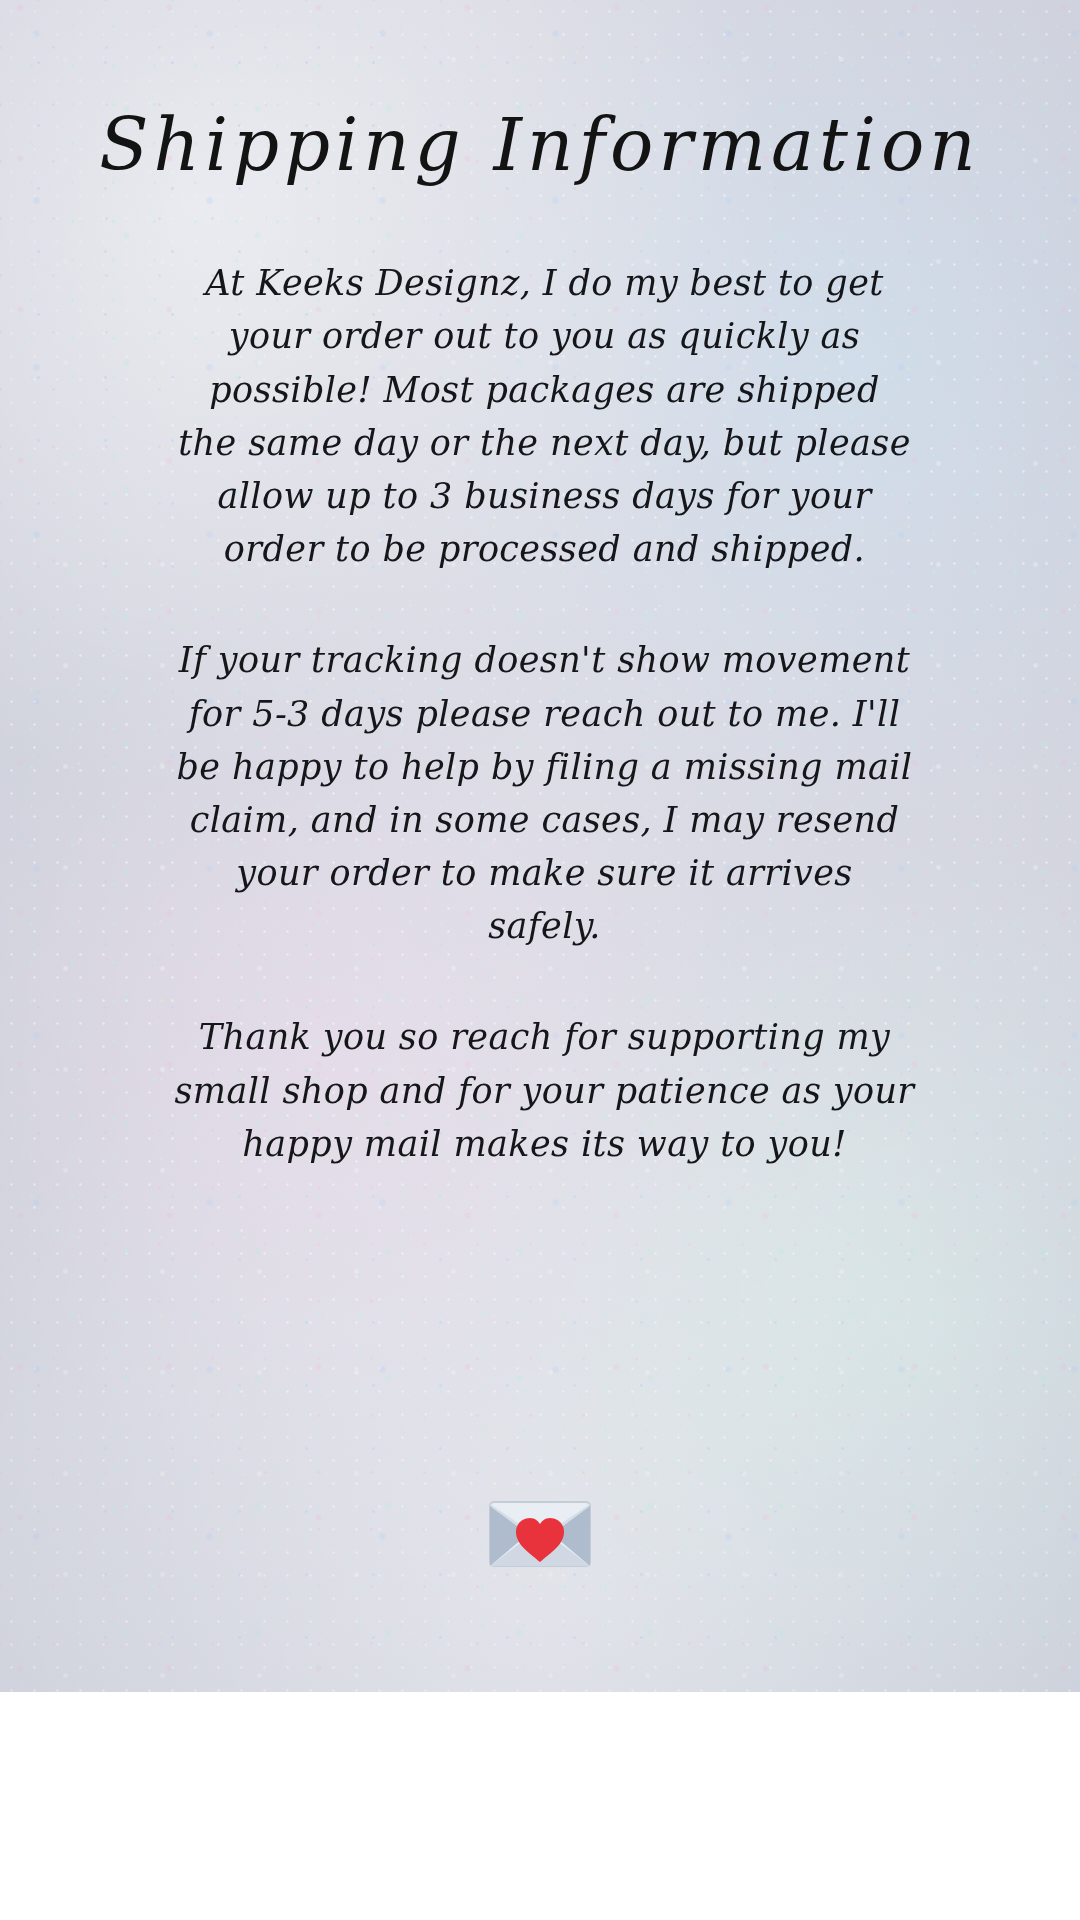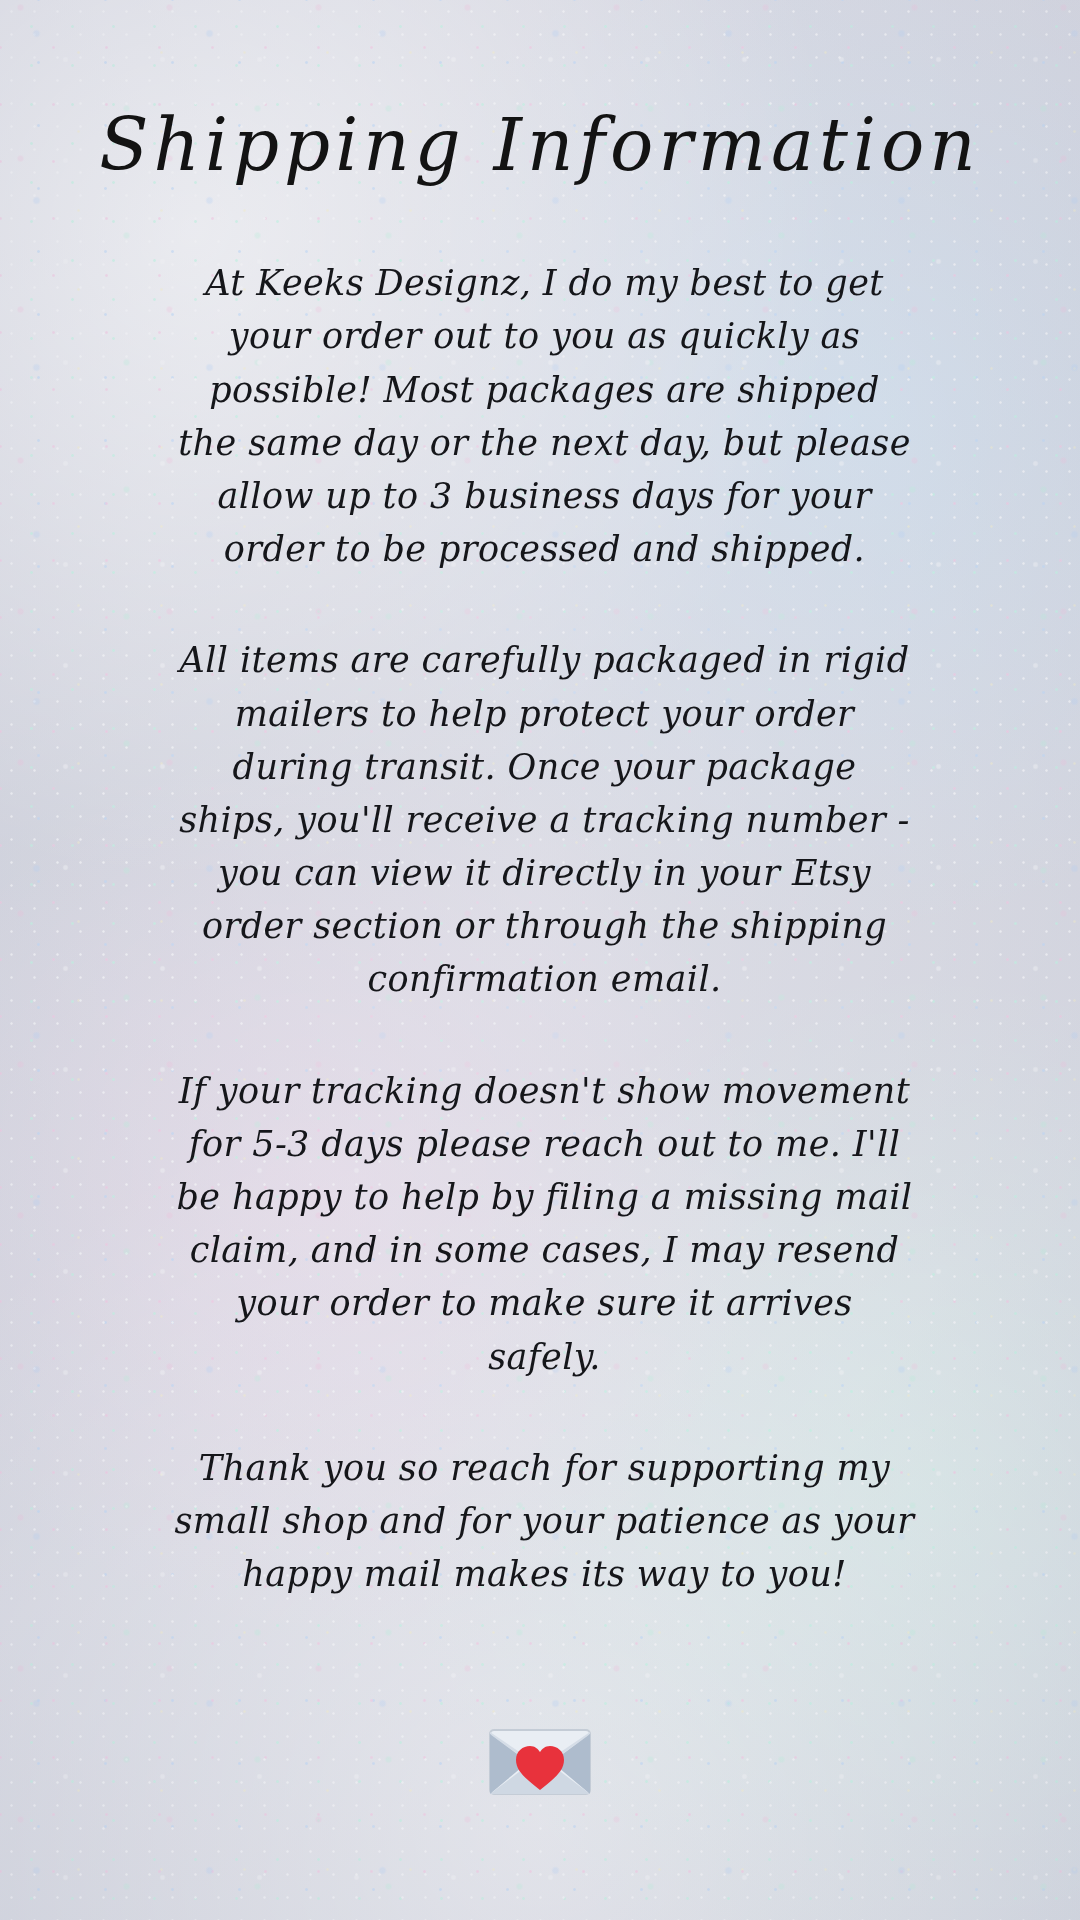--- a/index.html
+++ b/index.html
@@ -9,21 +9,21 @@
   body {
     width: 1080px;
     height: 1920px;
     overflow: hidden;
     font-family: "DejaVu Serif", serif;
   }
 
   .page {
     position: relative;
     width: 1080px;
-    height: 1920px;
+    height: 1692px;
     background-color: #d9d9e0;
     overflow: hidden;
   }
 
   
   .bg-base {
     position: absolute;
     inset: 0;
     background:
       radial-gradient(circle at 18% 12%, rgba(255,255,255,0.85) 0%, rgba(255,255,255,0) 34%),
@@ -126,21 +126,20 @@
   <div class="bg-base"></div>
   <div class="bg-speckle"></div>
   <div class="bg-speckle2"></div>
   <div class="bg-veil"></div>
 
   <div class="content">
 
     <h1 class="title">Shipping Information</h1>
 
     <p class="para p1">At Keeks Designz, I do my best to get your order out to you as quickly as possible! Most packages are shipped the same day or the next day, but please allow up to 3 business days for your order to be processed and shipped.</p>
-    <p class="para p2">All items are carefully packaged in rigid mailers to help protect your order during transit. Once your package ships, you'll receive a tracking number - you can view it directly in your Etsy order section or through the shipping confirmation email.</p>
     <p class="para p3">If your tracking doesn't show movement for 5-3 days please reach out to me.  I'll be happy to help by filing a missing mail claim, and in some cases, I may resend your order to make sure it arrives safely.</p>
     <p class="para p4">Thank you so reach for supporting my small shop and for your patience as your happy mail makes its way to you!</p>
 
     <div class="spacer"></div>
 
     <div class="envelope-wrap">
       <div class="envelope">
         <svg width="104" height="74" viewBox="0 0 104 74" xmlns="http://www.w3.org/2000/svg">
           <rect x="2" y="6" width="100" height="64" rx="4" ry="4" fill="#e9eef4" stroke="#c4ccd6" stroke-width="2"></rect>
           <path d="M2 10 L52 46 L102 10 L102 8 L52 42 L2 8 Z" fill="#d5dde7"></path>

